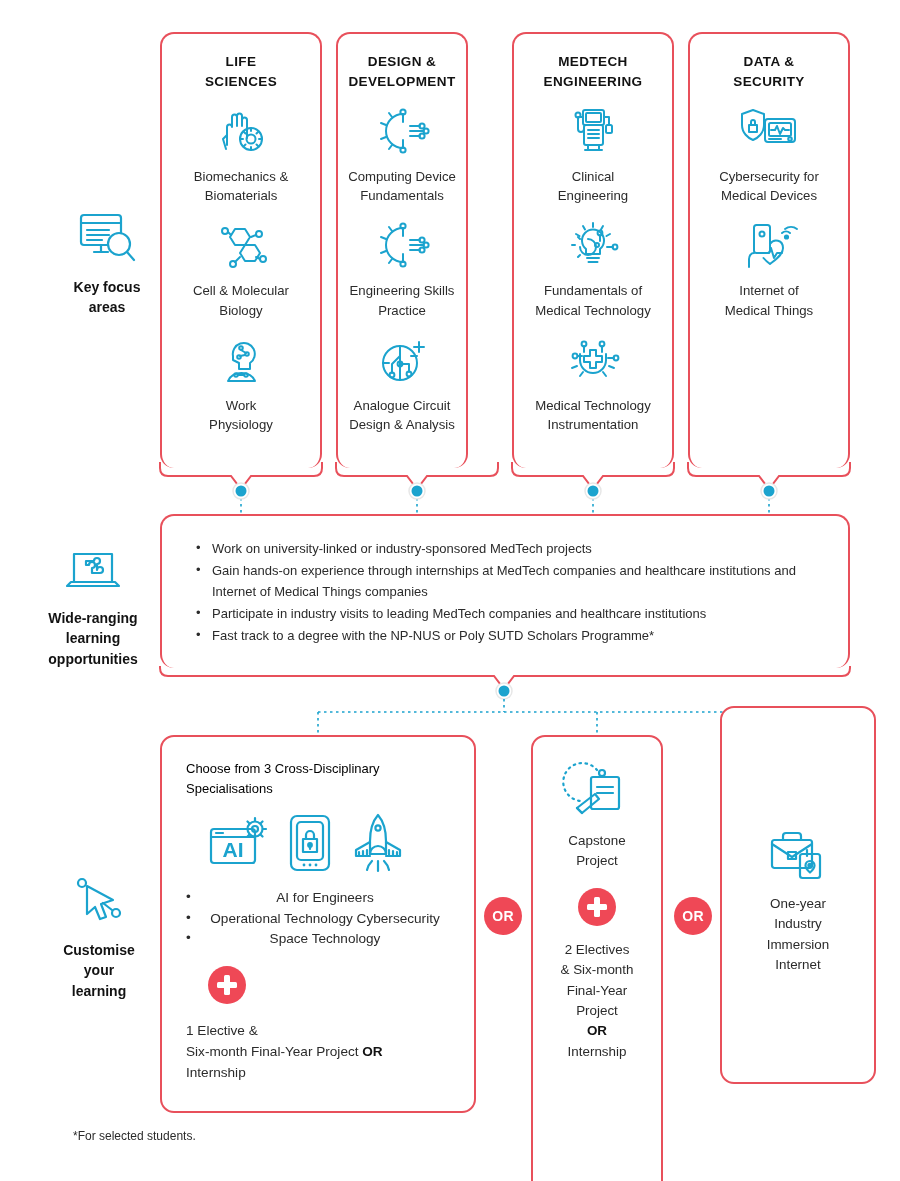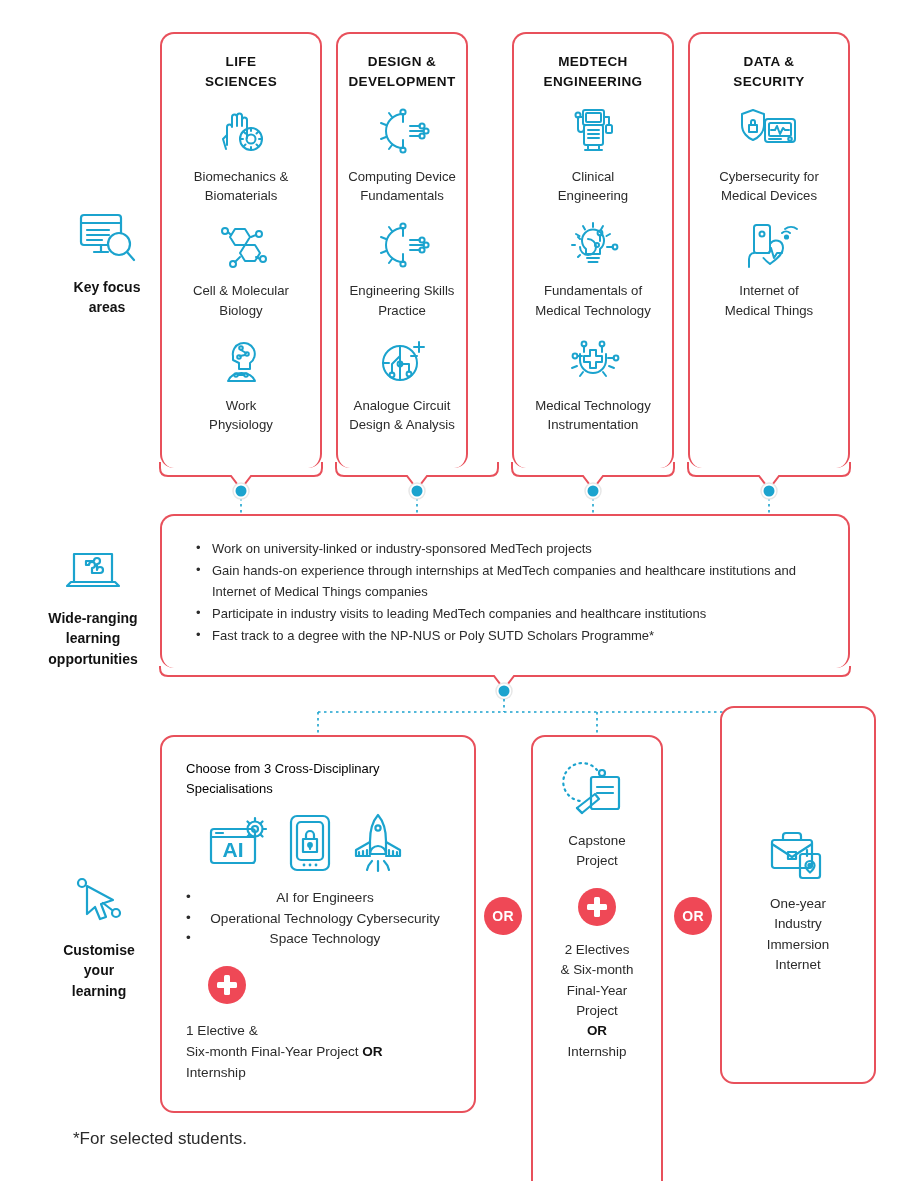--- a/index.html
+++ b/index.html
@@ -92,21 +92,21 @@
   .mid-lbl { font-size:13.4px; line-height:1.52; color:#2b2b2b; }
   .mid-lbl .or { font-weight:700; color:#121212; }
 
   .or-badge {
     position:absolute; width:38px; height:38px; border-radius:50%;
     background:#EF4856; color:#fff; font-weight:700; font-size:14px;
     display:flex; align-items:center; justify-content:center; letter-spacing:.3px;
   }
 
   .footnote {
-    position:absolute; font-size:17px; color:#2b2b2b;
+    position:absolute; font-size:12px; color:#2b2b2b;
   }
 
   svg { display:block; overflow: visible; }
 </style>
 </head>
 <body>
 
 <div class="stage">
 
   <svg width="900" height="1181" style="position:absolute;left:0;top:0;">

